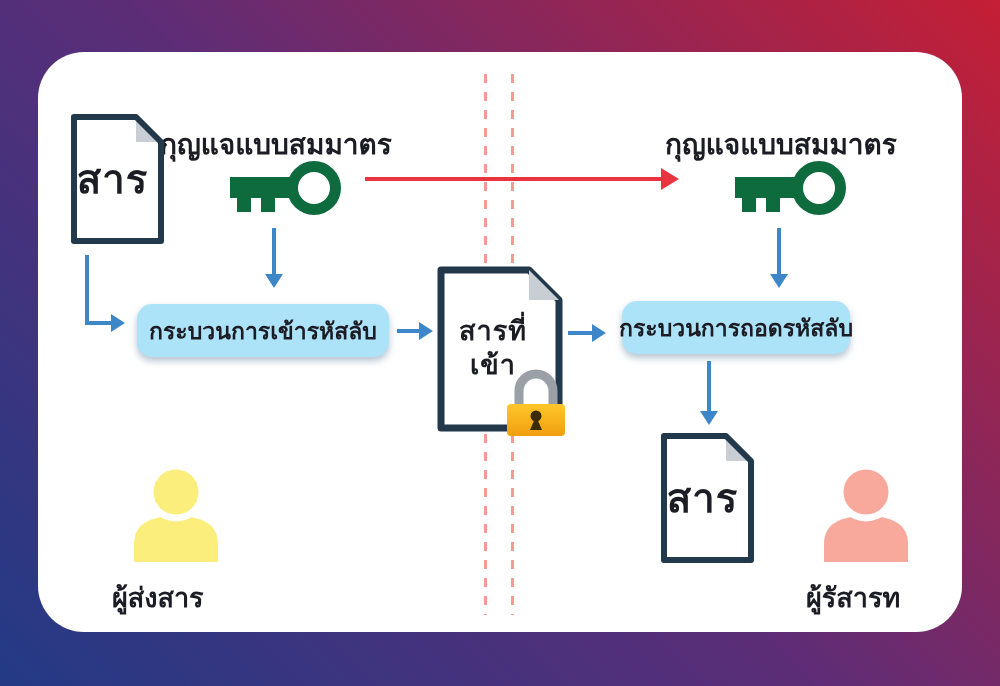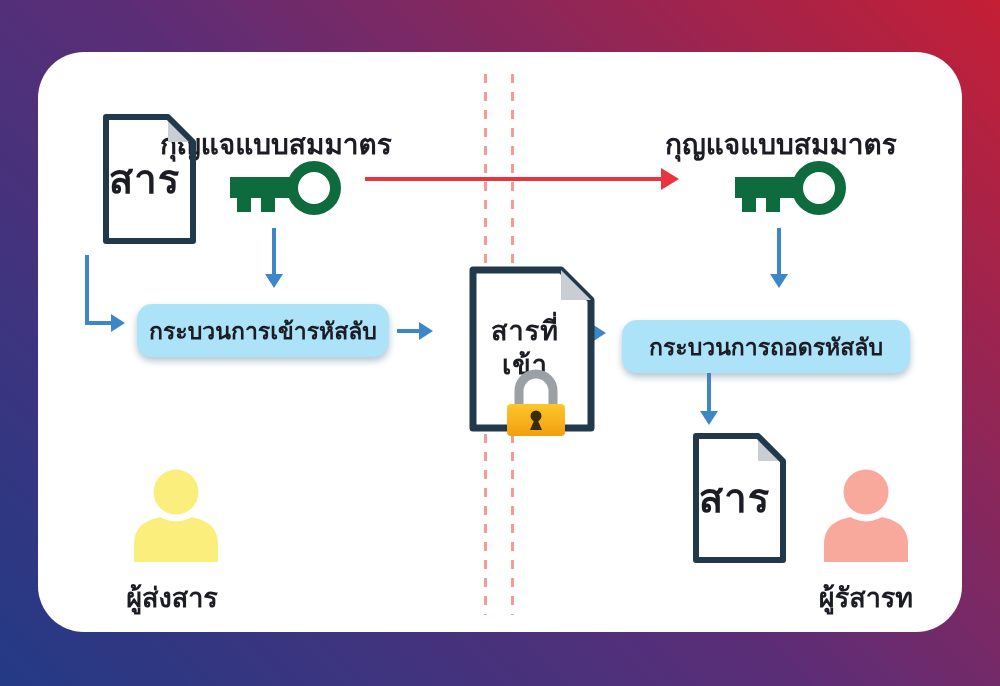--- a/index.html
+++ b/index.html
@@ -31,42 +31,42 @@
   }
   .head-down {
     position:absolute; width:0; height:0;
     border-left:9px solid transparent; border-right:9px solid transparent;
     border-top:14px solid var(--arrow-blue,#3d87c9);
   }
   .head-right.red {
     border-top-width:11px; border-bottom-width:11px;
     border-left:18px solid var(--arrow-red,#e9333f); z-index:2;
   }
-  .doc { position:absolute; z-index:4;margin-left:32px; }
+  .doc { position:absolute; z-index:4; }
   .doc svg { position:absolute; left:0; top:0; width:100%; height:100%; }
   .doc-label {
     position:absolute; left:0; right:10px; top:0; bottom:0; z-index:5;
     display:flex; align-items:center; justify-content:center; text-align:center;
     font-size:40px; letter-spacing:1px;
   }
   .doc-label.small { font-size:27px; line-height:1.25; right:14px; }
   .key-label {
     position:absolute; font-size:28px; text-align:center; white-space:nowrap; z-index:3;
   }
   .key-label.red { color:var(--arrow-red,#e9333f); }
   .process-box {
     position:absolute; height:53px; z-index:3;
     background:var(--process-blue,#ade3f8); border-radius:15px;
     display:flex; align-items:center; justify-content:center;
     font-size:23px; white-space:nowrap;
     box-shadow:0 4px 7px rgba(90,125,150,0.45);
   }
   .person { position:absolute; width:92px; height:96px; }
   .person-label {
-    position:absolute; font-size:27px; text-align:center; white-space:nowrap;
+    position:absolute; font-size:27px; text-align:left; white-space:nowrap;
   }
   .padlock { position:absolute; z-index:6; }
 </style>
 </head>
 <body>
 
 <div id="page">
   <div id="card"></div>
 
   <div class="dashed-line" style="left:484px;"></div>
@@ -137,21 +137,21 @@
     </defs>
     <path d="M14,40 V23 a17,17 0 0 1 34,0 V40" fill="none" stroke="#9aa0a6" stroke-width="9"></path>
     <rect x="2" y="36" width="58" height="32" rx="4" fill="url(#goldGrad)"></rect>
     <circle cx="31" cy="48" r="5.5" fill="#3a2c07"></circle>
     <polygon points="31,48 25,62 37,62" fill="#3a2c07"></polygon>
   </svg>
 
   <div class="line" style="left:568px; top:331px; width:26px; height:4px;"></div>
   <div class="head-right" style="left:592px; top:324px;"></div>
 
-  <div class="process-box" style="left:622px; top:320px; width:288px;">
+  <div class="process-box" style="left:622px; top:301px; width:228px;">
     <span>กระบวนการถอดรหัสลับ</span>
   </div>
 
   <div class="line" style="left:707px; top:361px; width:4px; height:52px;"></div>
   <div class="head-down" style="left:700px; top:411px;"></div>
 
   <div class="doc" style="left:660px; top:432px; width:95px; height:132px;">
     <svg viewBox="0 0 95 132">
       <polygon points="66,4 91,29 66,29" fill="#c9ced4"></polygon>
       <polygon points="4,4 66,4 91,29 91,128 4,128" fill="none" stroke="#21394a" stroke-width="6" stroke-linejoin="round"></polygon>

